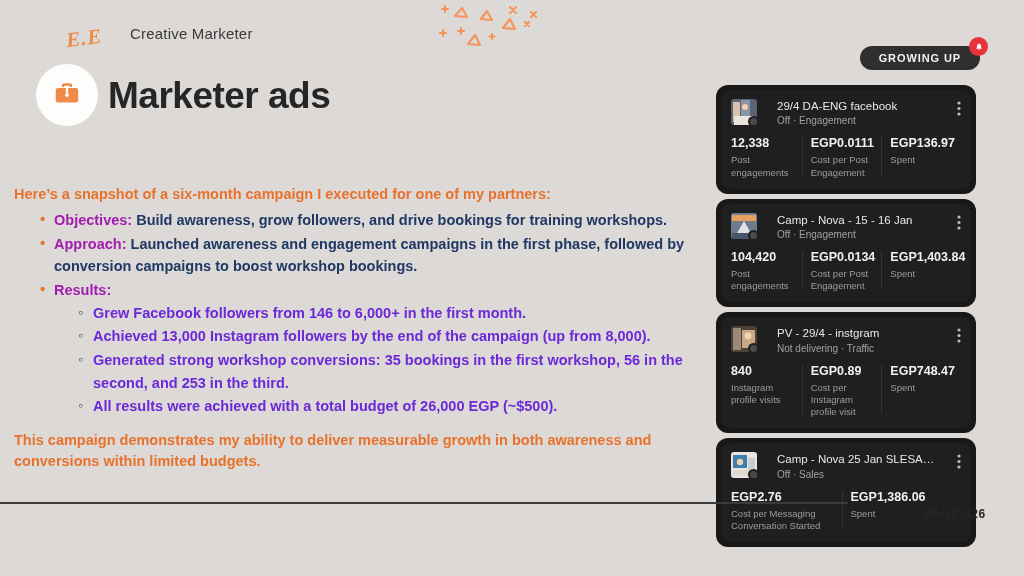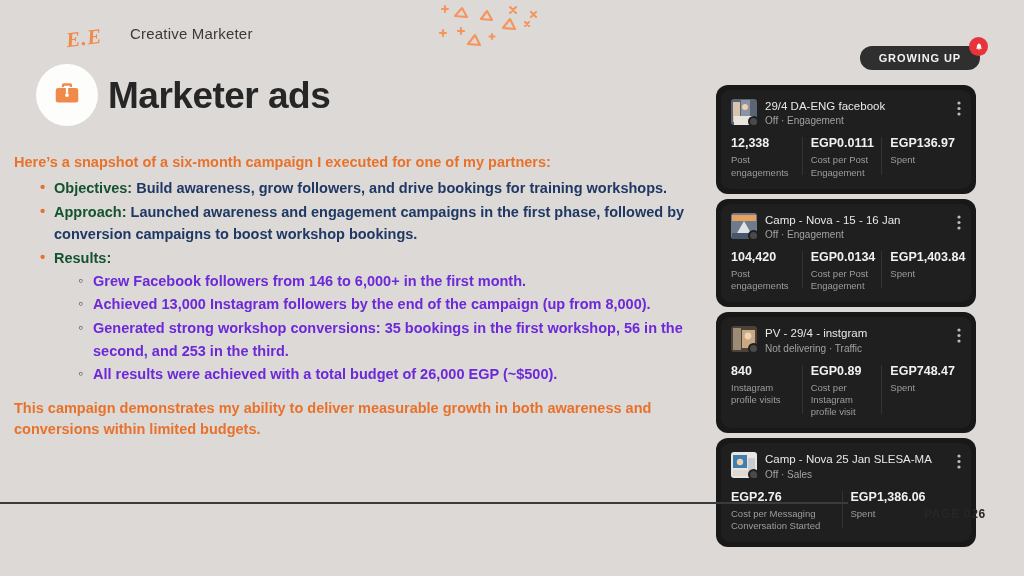--- a/index.html
+++ b/index.html
@@ -49,52 +49,52 @@
   }
   .bell-dot {
     position:absolute; right:-8px; top:-9px;
     width:19px; height:19px; border-radius:50%;
     background:#e8333a; display:flex; align-items:center; justify-content:center;
   }
 
   
   .copy { position:absolute; left:14px; top:152px; width:700px; }
   .lede, .closing {
-    color:#e8722c; font-weight:700; font-size:14.5px; line-height:1.46;
+    color:#e8722c; font-weight:700; font-size:14.5px; line-height:1.46;margin-top:32px;
   }
   .closing { margin-top:12px; }
   ul { list-style:none; }
   .lvl1 { margin:4px 0 0 26px; }
   .lvl1 > li {
     position:relative; color:#1f3864; font-weight:700;
     font-size:14.5px; line-height:1.52; padding-left:14px; margin-top:2px;
   }
   .lvl1 > li::before {
     content:"•"; position:absolute; left:0; top:-1px;
     color:#e8722c; font-size:15px;
   }
-  .lbl { color:#14532d; }
+  .lbl { color:#a21caf; }
   .lvl2 { margin:1px 0 0 24px; }
   .lvl2 > li {
     position:relative; color:#6d28d9; font-weight:700;
     font-size:14.5px; line-height:1.6; padding-left:15px;
   }
   .lvl2 > li::before {
     content:"◦"; position:absolute; left:0; top:-1px;
     color:#4a4a4a; font-size:14px;
   }
 
   
   .cards { position:absolute; left:716px; top:85px; width:260px; }
   .card {
     background:#181818; border-radius:12px; padding:5px;
     margin-bottom:5px;
   }
   .card-inner { background:#1f1f1f; border-radius:9px; padding:9px 10px 10px 10px; }
-  .card-head { display:flex; align-items:flex-start; gap:8px; }
+  .card-head { display:flex; align-items:flex-start; gap:20px; }
   .thumb {
     width:26px; height:26px; border-radius:3px; flex:0 0 auto;
     position:relative; overflow:hidden;
   }
   .thumb .status-dot {
     position:absolute; right:-2px; bottom:-2px;
     width:11px; height:11px; border-radius:50%;
     background:#4a4a4a; border:2px solid #1f1f1f;
   }
   .head-text { flex:1 1 auto; min-width:0; }

